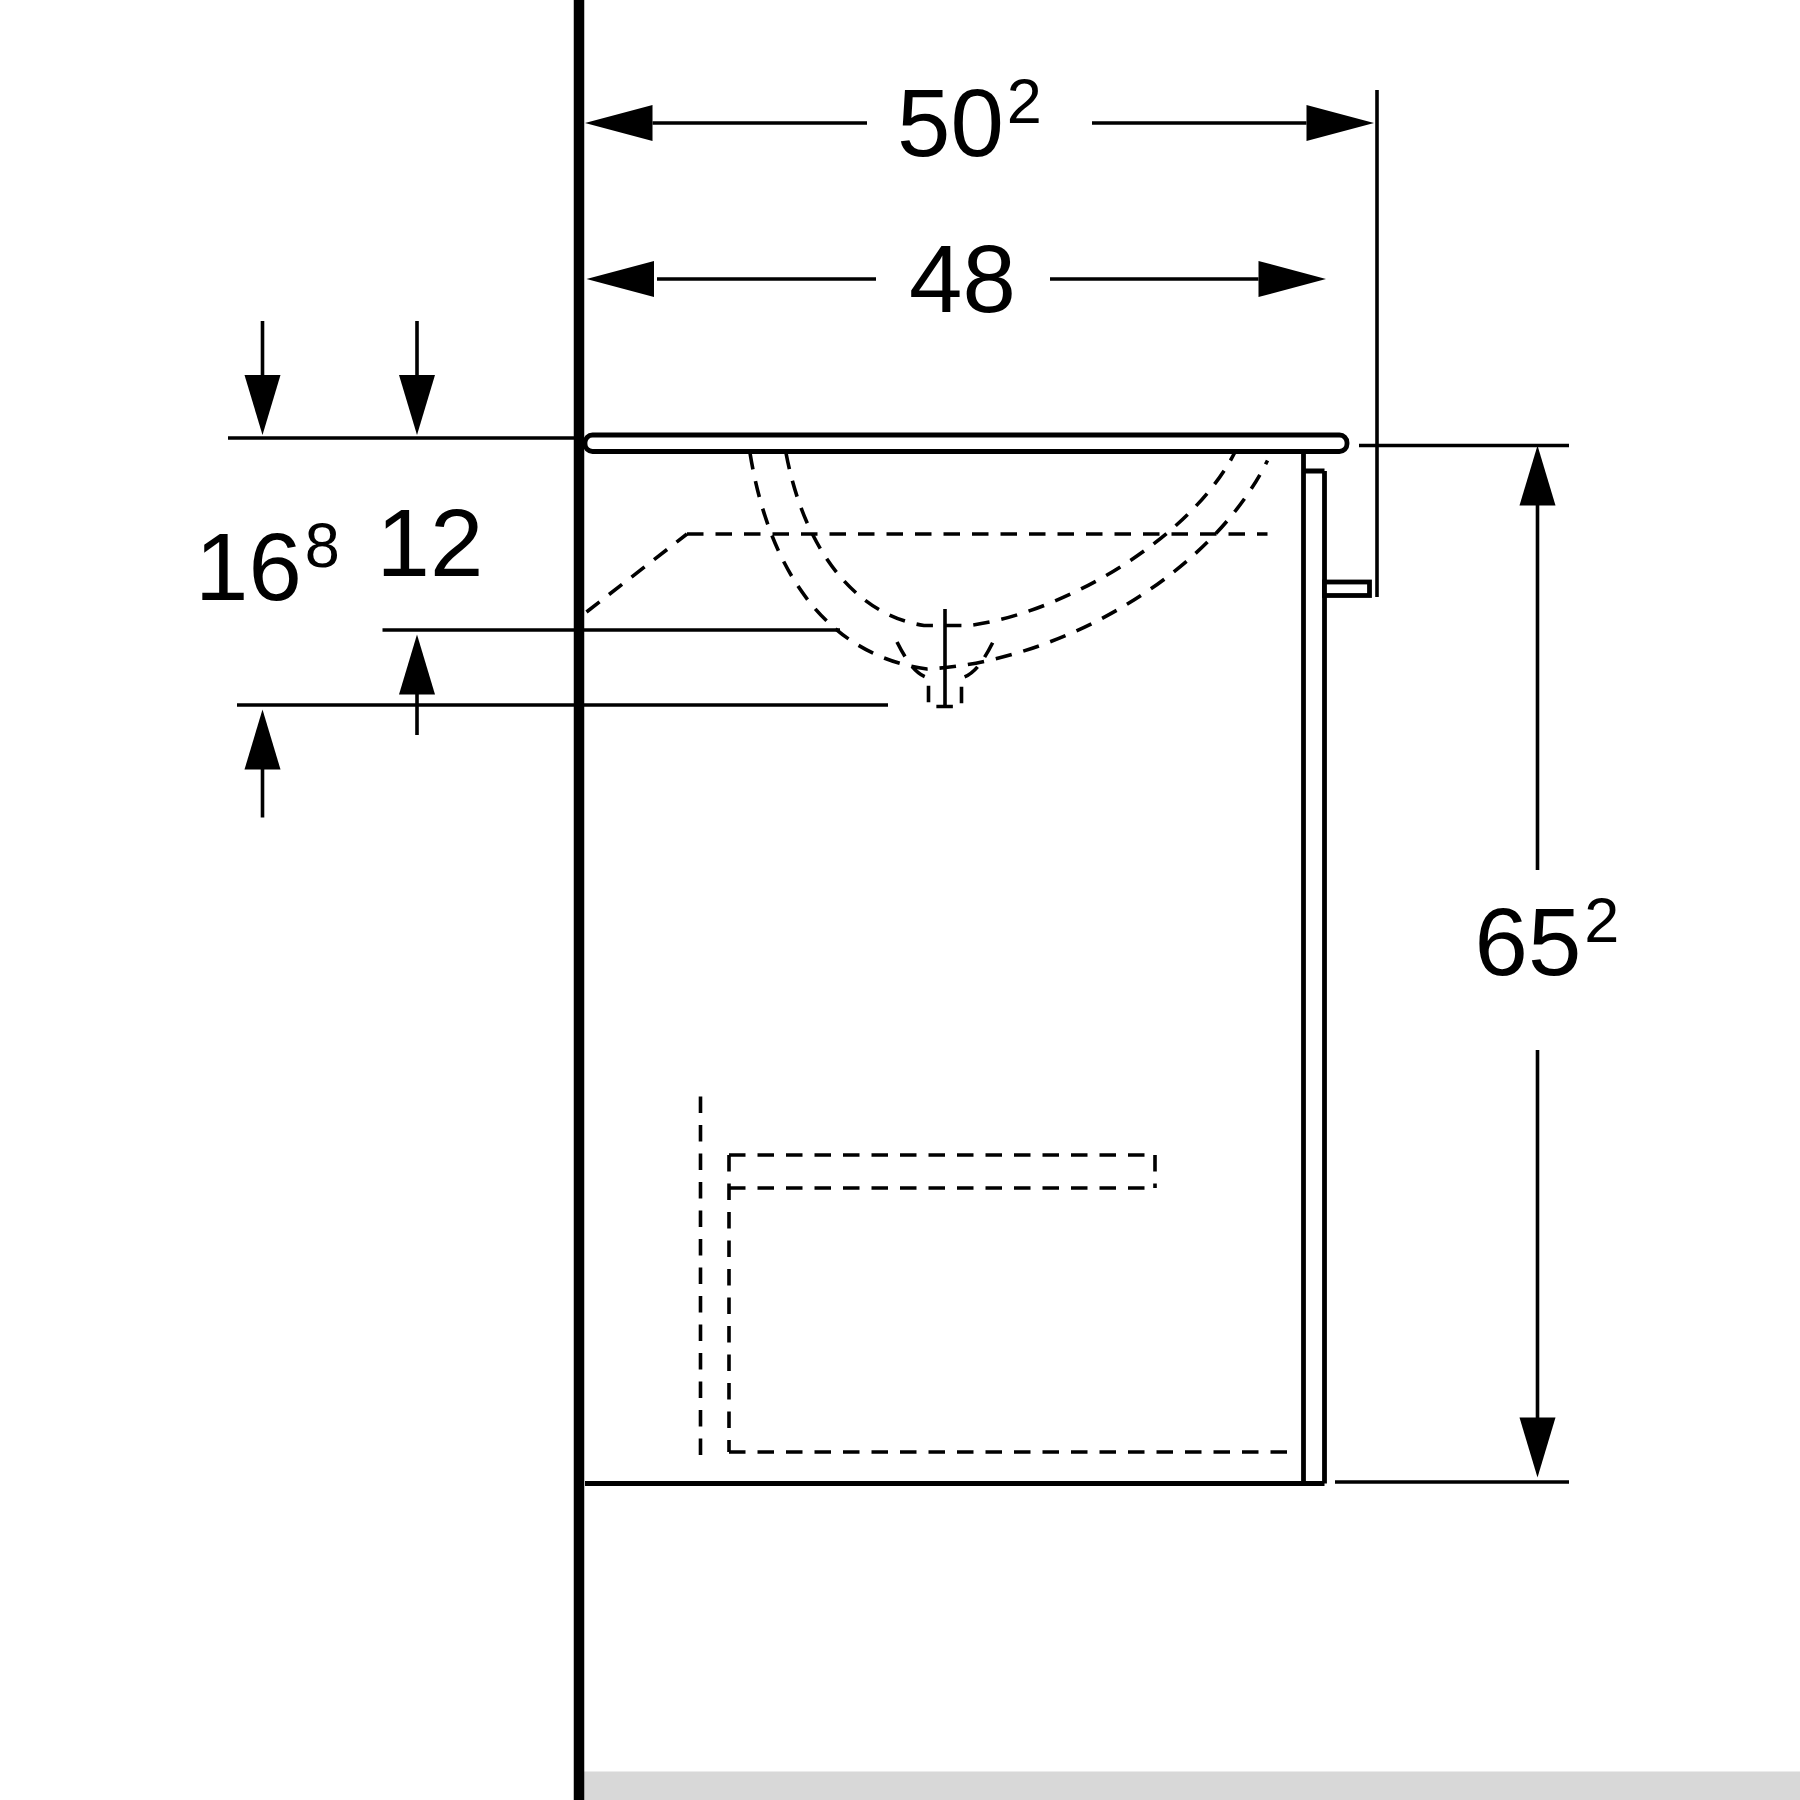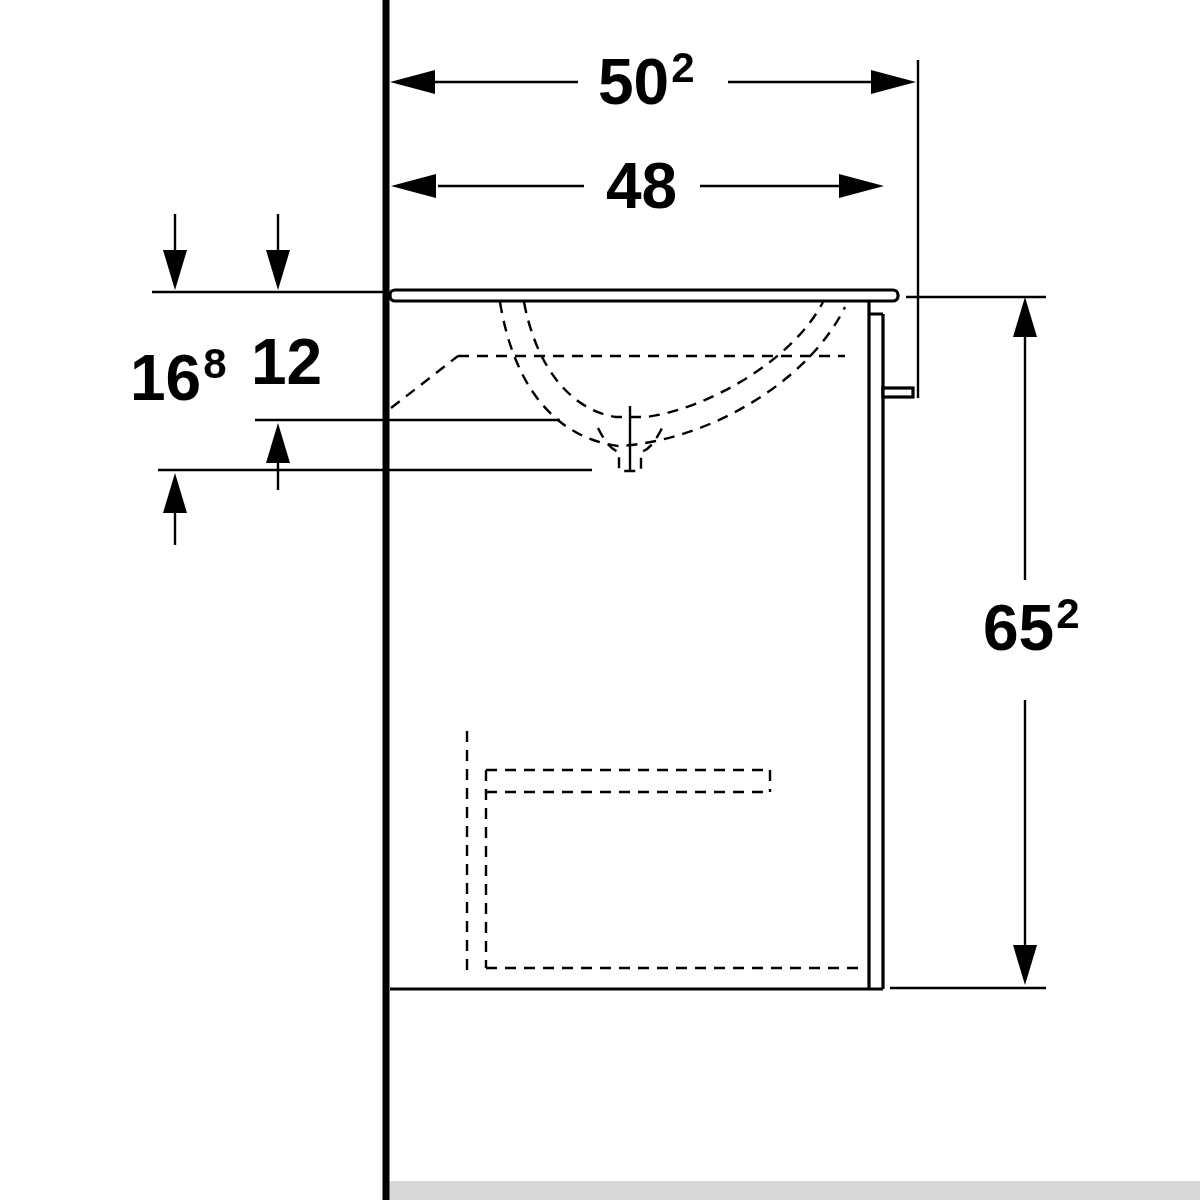--- a/index.html
+++ b/index.html
@@ -1,16 +1,16 @@
 <!DOCTYPE html>
 <html><head>
 <meta charset="utf-8">
 <style>
   html,body{margin:0;padding:0;background:#ffffff;}
-  .stage{width:1200px;height:1200px;position:relative;background:#ffffff;font-weight:bold;}
+  .stage{width:1200px;height:1200px;position:relative;background:#ffffff;}
   svg{display:block;}
   .thin{stroke:#000;stroke-width:2.4;fill:none;}
   .solid{stroke:#000;stroke-width:3.2;fill:none;}
   .solidfill{stroke:#000;stroke-width:3.2;fill:#ffffff;}
   .wall{stroke:#000;stroke-width:7;fill:none;}
   .dash{stroke:#000;stroke-width:2.4;fill:none;stroke-dasharray:11 8;}
   .arrow{fill:#000;stroke:none;}
   text{font-family:"Liberation Sans","DejaVu Sans",sans-serif;font-size:64px;fill:#000;}
   .sup{font-size:42px;}
 </style>

